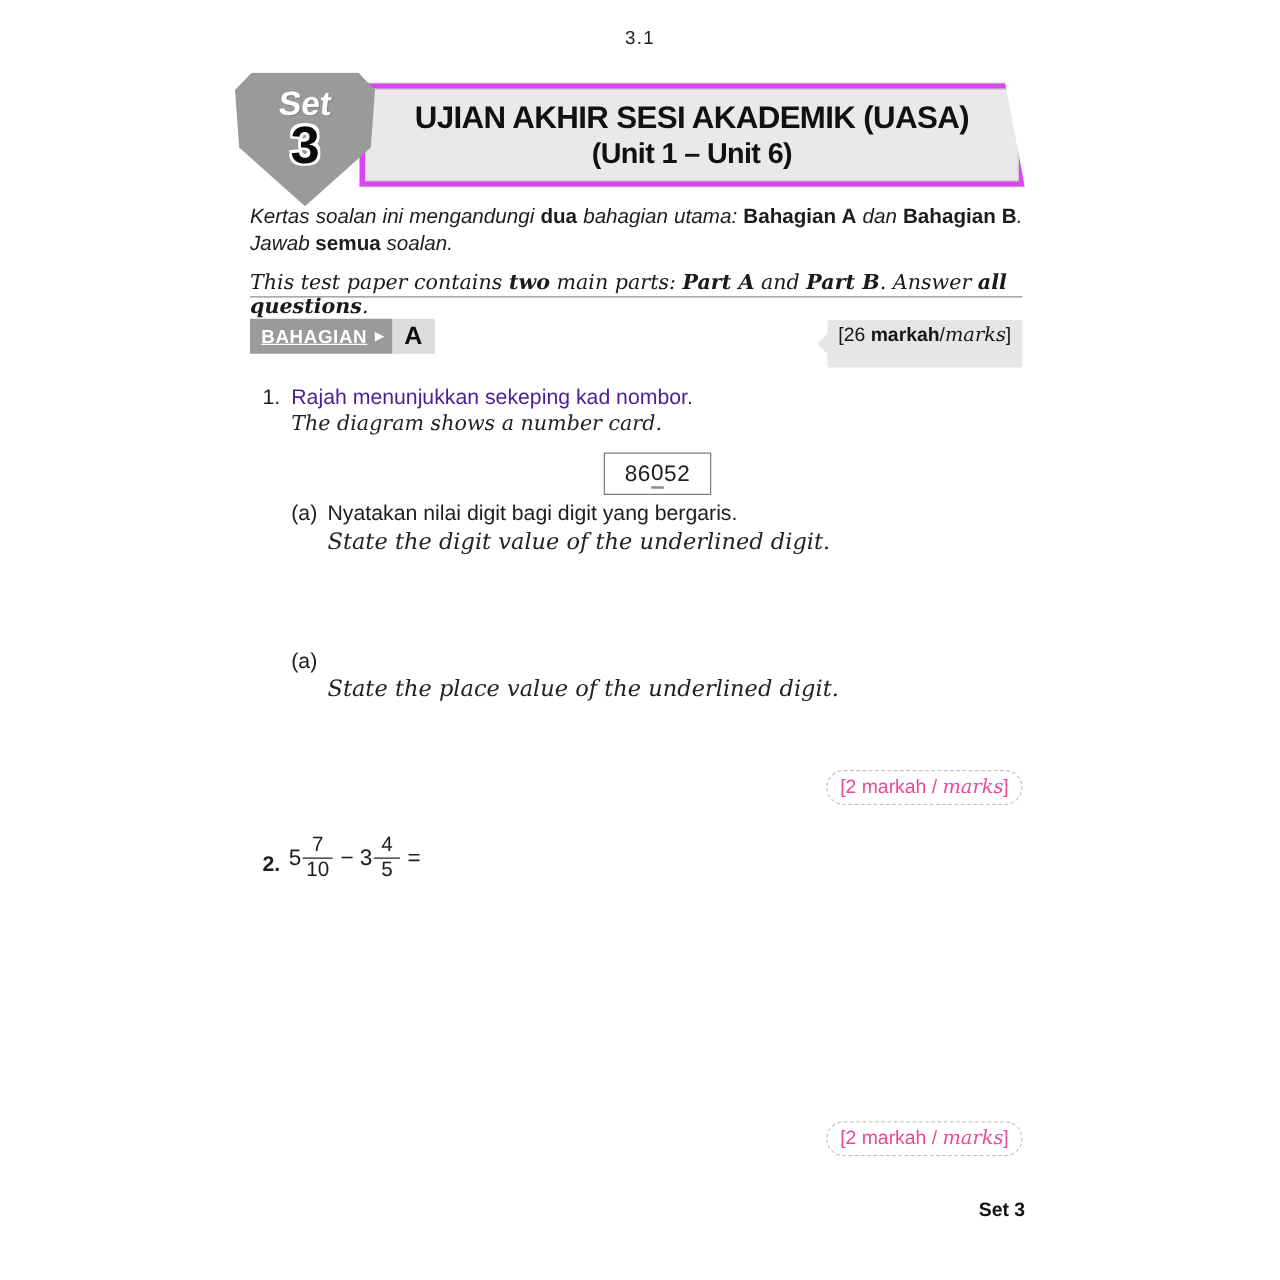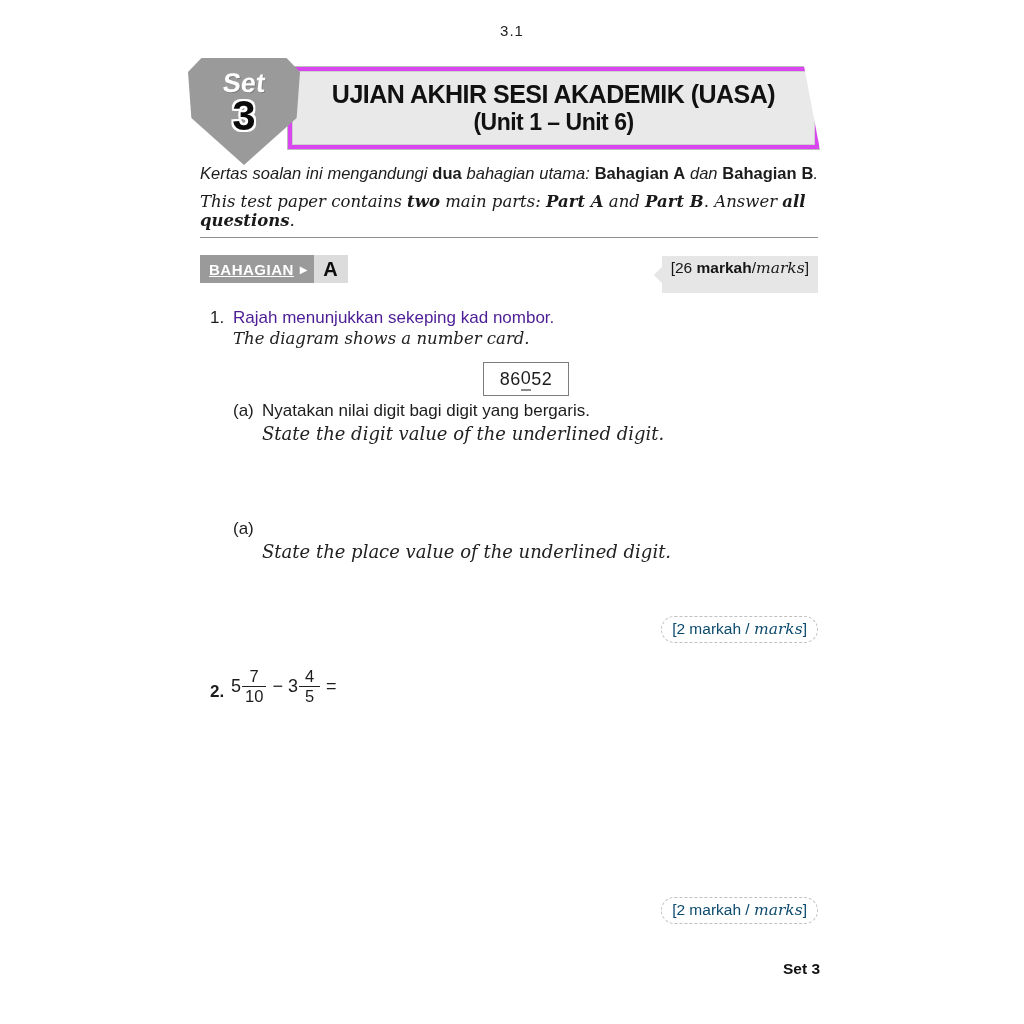--- a/index.html
+++ b/index.html
@@ -81,21 +81,21 @@
     position:absolute; left:483px; top:362px; width:84px; height:32px;
     border:1px solid #7d7d7d; display:flex; align-items:center; justify-content:center;
     font-size:18px; color:#1c1c1c; letter-spacing:0.5px;
   }
   .number-card .underlined { border-bottom:2px solid #8a8a8a; padding-bottom:0px; }
   .part-label { position:absolute; left:233px; font-size:17px; color:#1c1c1c; }
   .part-text  { position:absolute; left:262px; font-size:17px; color:#1c1c1c; }
   .part-sub   { position:absolute; left:262px; font-family:"DejaVu Serif", serif; font-style:italic; font-size:18px; color:#222; }
   .marks-box {
     position:absolute; right:206px; border:1.5px dashed #c0c0c0; border-radius:14px;
-    padding:3px 10px 4px 10px; font-size:15.5px; color:#0c4a6e; background:#fff;
+    padding:3px 10px 4px 10px; font-size:15.5px; color:#ec4899; background:#fff;
   }
   .marks-box .ital-serif { font-family:"DejaVu Serif", serif; font-style:italic; }
   
   .expression { position:absolute; left:231px; top:668px; display:flex; align-items:center; font-size:18px; color:#1c1c1c; }
   .frac { display:inline-flex; flex-direction:column; align-items:center; margin:0 4px; line-height:1.05; }
   .frac .num { display:block; width:100%; text-align:center; font-size:16.5px; border-bottom:1.6px solid #222; padding:0 3px 1px 3px; }
   .frac .den { display:block; width:100%; text-align:center; font-size:16.5px; padding-top:1px; }
   .op { margin:0 5px; }
   .footer-label { position:absolute; left:783px; top:960px; font-size:15.5px; font-weight:bold; color:#111; }
 </style>
@@ -112,20 +112,21 @@
       <div class="banner-sub">(Unit 1 – Unit 6)</div>
     </div>
   </div>
   <div class="badge">
     <div class="badge-word">Set</div>
     <div class="badge-number">3</div>
   </div>
 
   <div class="instructions">
     <div class="malay-line1"><span>Kertas soalan ini mengandungi </span><span class="b-upright">dua</span><span> bahagian utama: </span><span class="b-upright">Bahagian A</span><span> dan </span><span class="b-upright">Bahagian B</span><span>.</span></div>
+    <div class="malay-line2"><span>Jawab </span><span class="b-upright">semua</span><span> soalan.</span></div>
     <div class="english-line"><span>This test paper contains </span><span class="bi">two</span><span> main parts: </span><span class="bi">Part A</span><span> and </span><span class="bi">Part B</span><span>. Answer </span><span class="bi">all questions</span><span>.</span></div>
   </div>
 
   <hr class="rule">
 
   <div class="section-tag">
     <span class="word">BAHAGIAN</span>
     <span class="arrow">▶</span>
     <span class="letter">A</span>
   </div>

